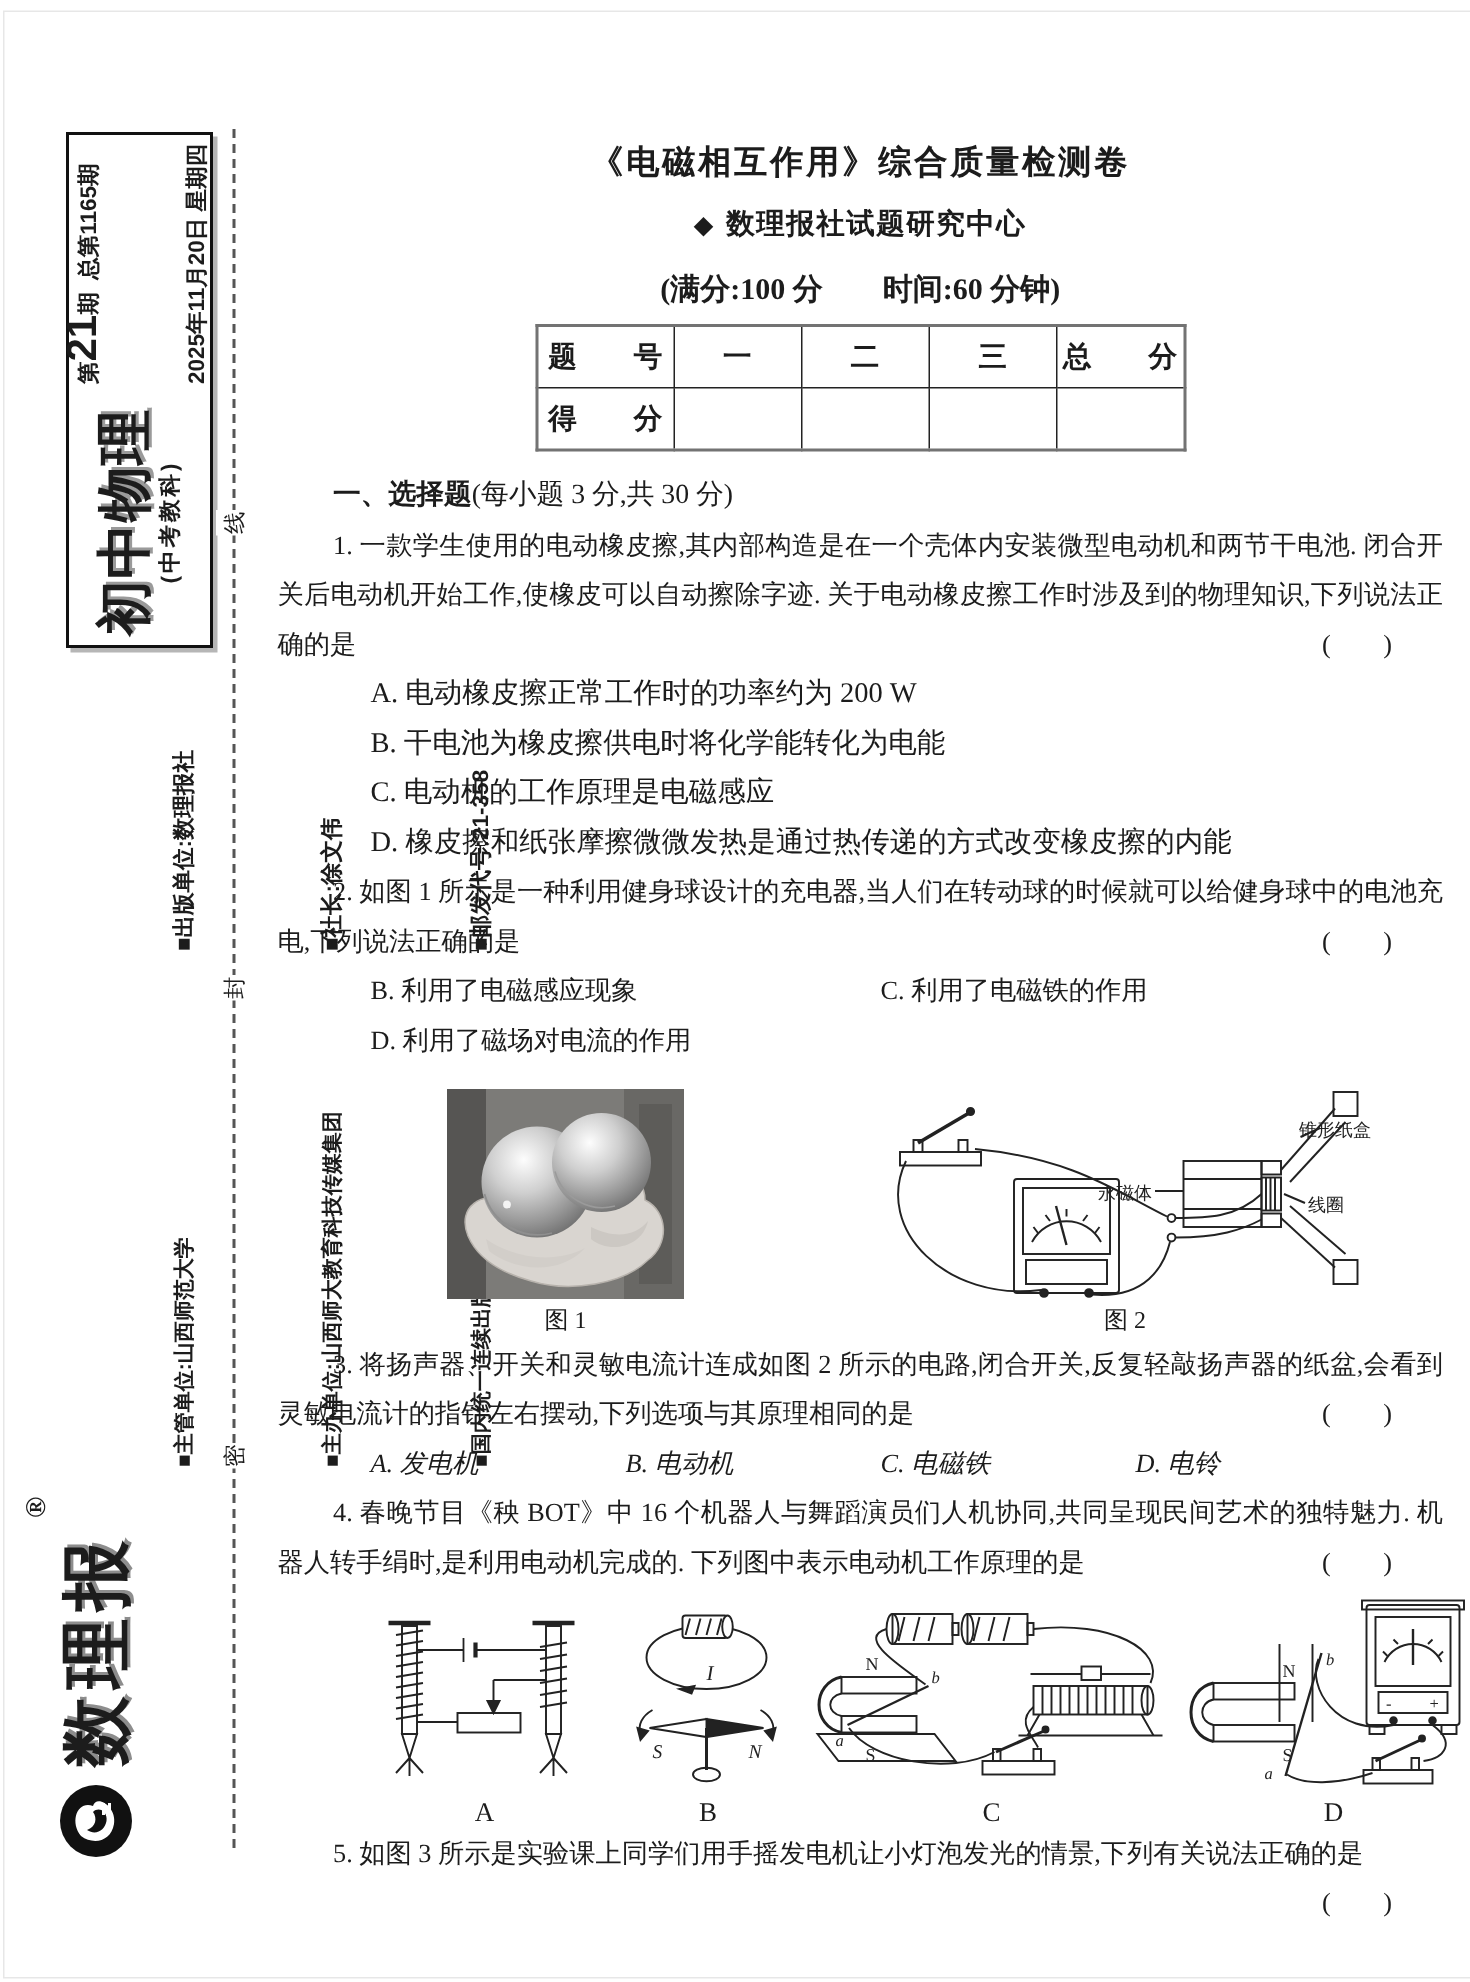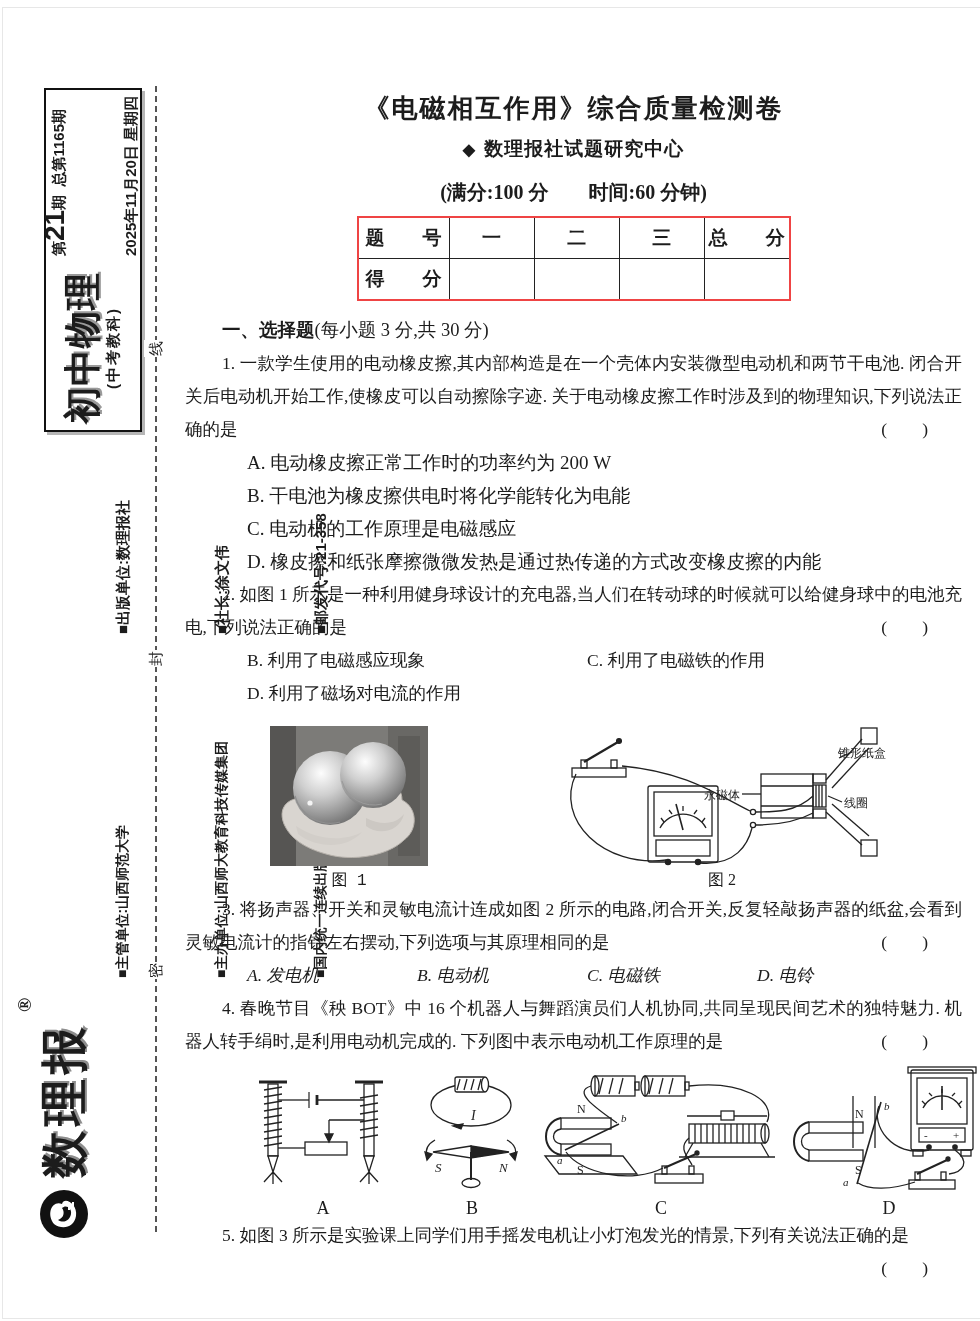--- a/index.html
+++ b/index.html
@@ -28,43 +28,43 @@
         font-family:"Liberation Sans",sans-serif;transform:rotate(-90deg);}
   .logo-wrap{position:absolute;left:8px;top:988px;width:112px;height:252px;}
   .logo-inner{width:252px;height:112px;display:flex;align-items:center;gap:10px;}
   .logo-text{font-size:47px;font-weight:900;letter-spacing:5px;font-family:"Liberation Serif",serif;
         text-shadow:2px 2px 0 #8d8d8d;}
   .logo-reg{font-size:19px;font-weight:bold;align-self:flex-start;margin-top:6px;}
 
   
   .main{position:absolute;left:180px;top:0;width:790px;padding:0 8px 0 5px;box-sizing:border-box;}
   .title{margin-top:86px;text-align:center;font-family:"Liberation Sans",sans-serif;
-        font-size:26px;font-weight:bold;letter-spacing:2px;line-height:44px;}
+        font-size:22px;font-weight:bold;letter-spacing:2px;line-height:44px;}
   .subtitle{margin-top:6px;text-align:center;font-family:"Liberation Sans",sans-serif;
         font-size:19px;font-weight:bold;letter-spacing:1px;}
   .subtitle .dmd{font-size:16px;margin-right:8px;}
   .info{margin-top:17px;text-align:center;font-size:20px;font-weight:bold;white-space:pre;}
   table.score{margin:10px auto 0;border-collapse:collapse;table-layout:fixed;width:434px;}
   table.score td{border:1px solid #222;height:40px;text-align:center;font-size:19px;font-weight:bold;
         white-space:pre;padding:0;}
-  table.score{border:2px solid #ef4444;}
+  table.score{border:2px solid #737373;}
   td.c0{width:90px;}
 
   .sec-head{margin-top:13px;padding-left:37px;font-size:18.5px;line-height:33px;}
   .sec-title{font-weight:bold;text-align:right;}
   .sec-note{font-weight:normal;}
   p.stem{margin:0;font-size:17.5px;line-height:33px;text-align:justify;text-indent:37px;}
   .bracket{float:right;white-space:pre;margin-right:34px;text-indent:0;}
   .opts{padding-left:62px;font-size:19px;line-height:33px;}
   .opts-2col{display:grid;grid-template-columns:340px 1fr;padding-left:62px;font-size:17.5px;line-height:33px;}
   .opts-4col{display:grid;grid-template-columns:170px 170px 170px 1fr;padding-left:62px;font-size:17.5px;line-height:33px;font-style:italic;}
 
   .figrow{display:flex;align-items:flex-end;margin:6px 0 2px 0;}
   .figblock{display:flex;flex-direction:column;align-items:center;}
-  .fig1{margin-left:85px;font-family:Liberation Mono, monospace;}
+  .fig1{margin-left:113px;}
   .fig2{margin-left:128px;}
   .figcap{font-size:16px;margin-top:4px;}
   .optfigrow{display:flex;align-items:flex-end;padding-left:54px;margin:4px 0 0 0;gap:6px;}
   .optfig{display:flex;flex-direction:column;align-items:center;}
   .optfig .letter{font-size:18px;margin-top:4px;}
   svg{display:block;}
   svg text{font-family:"Liberation Serif",serif;}
   .d-ital{font-style:italic;}
 </style>
 </head>

